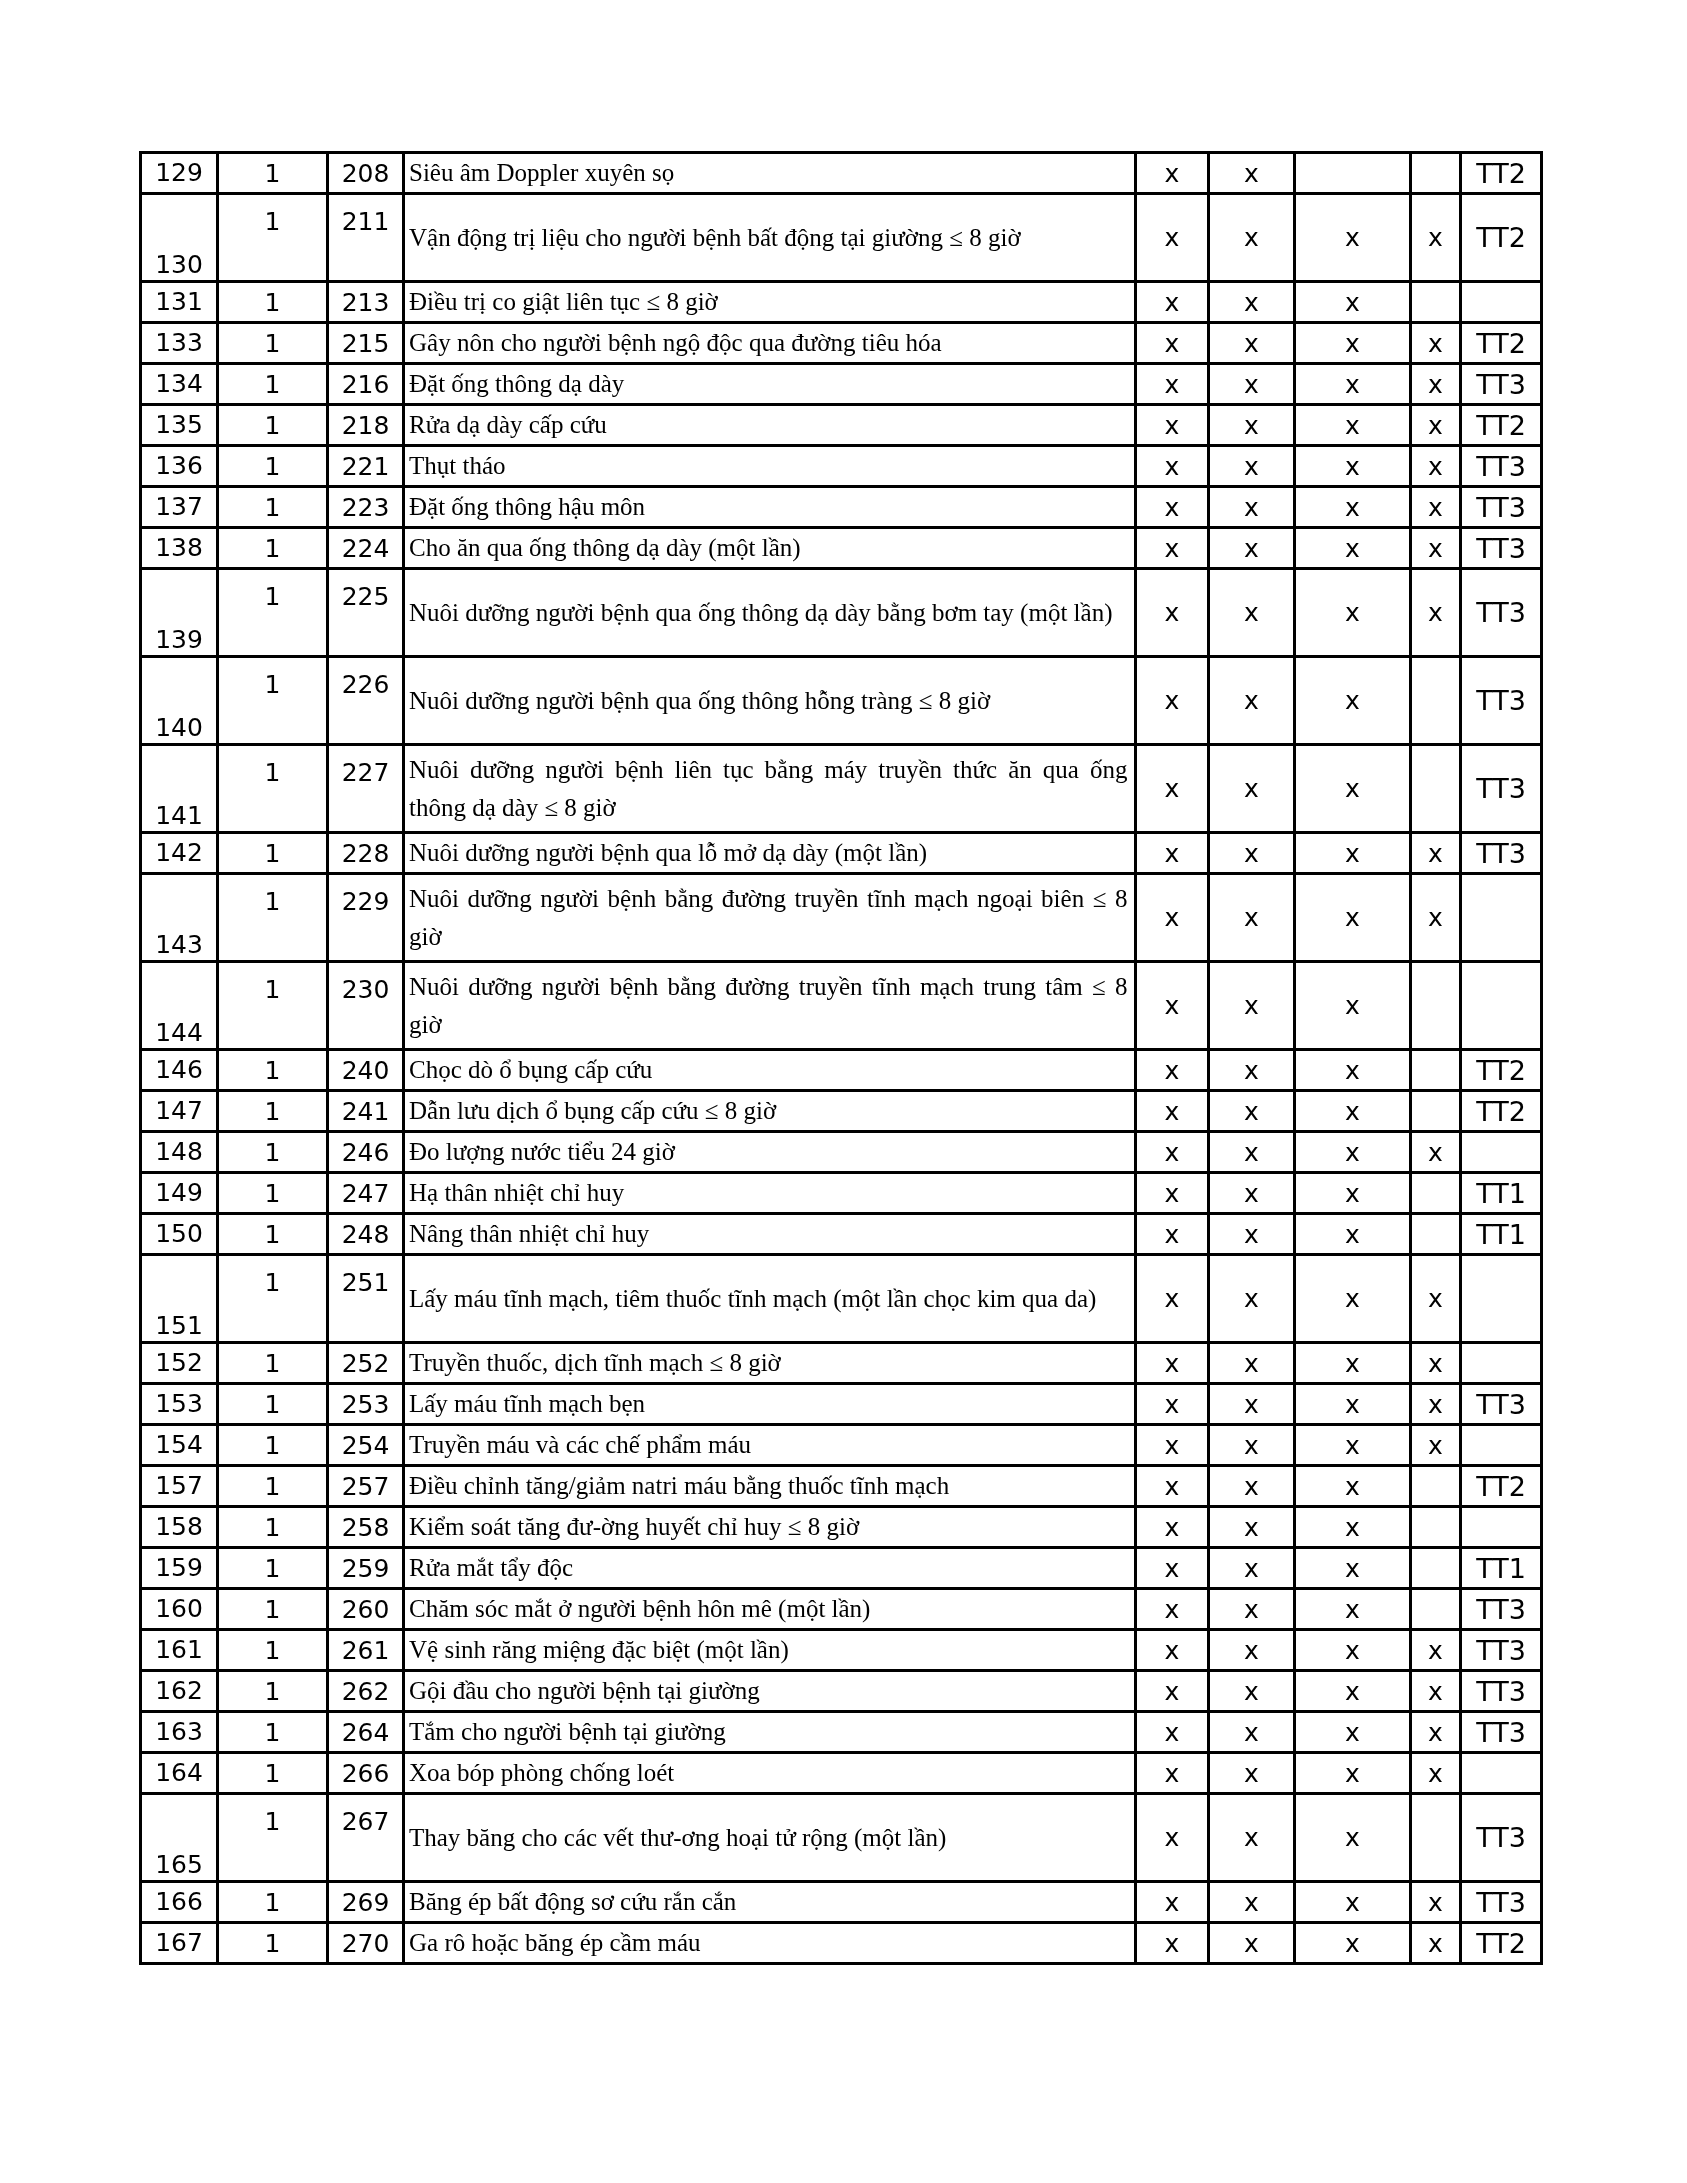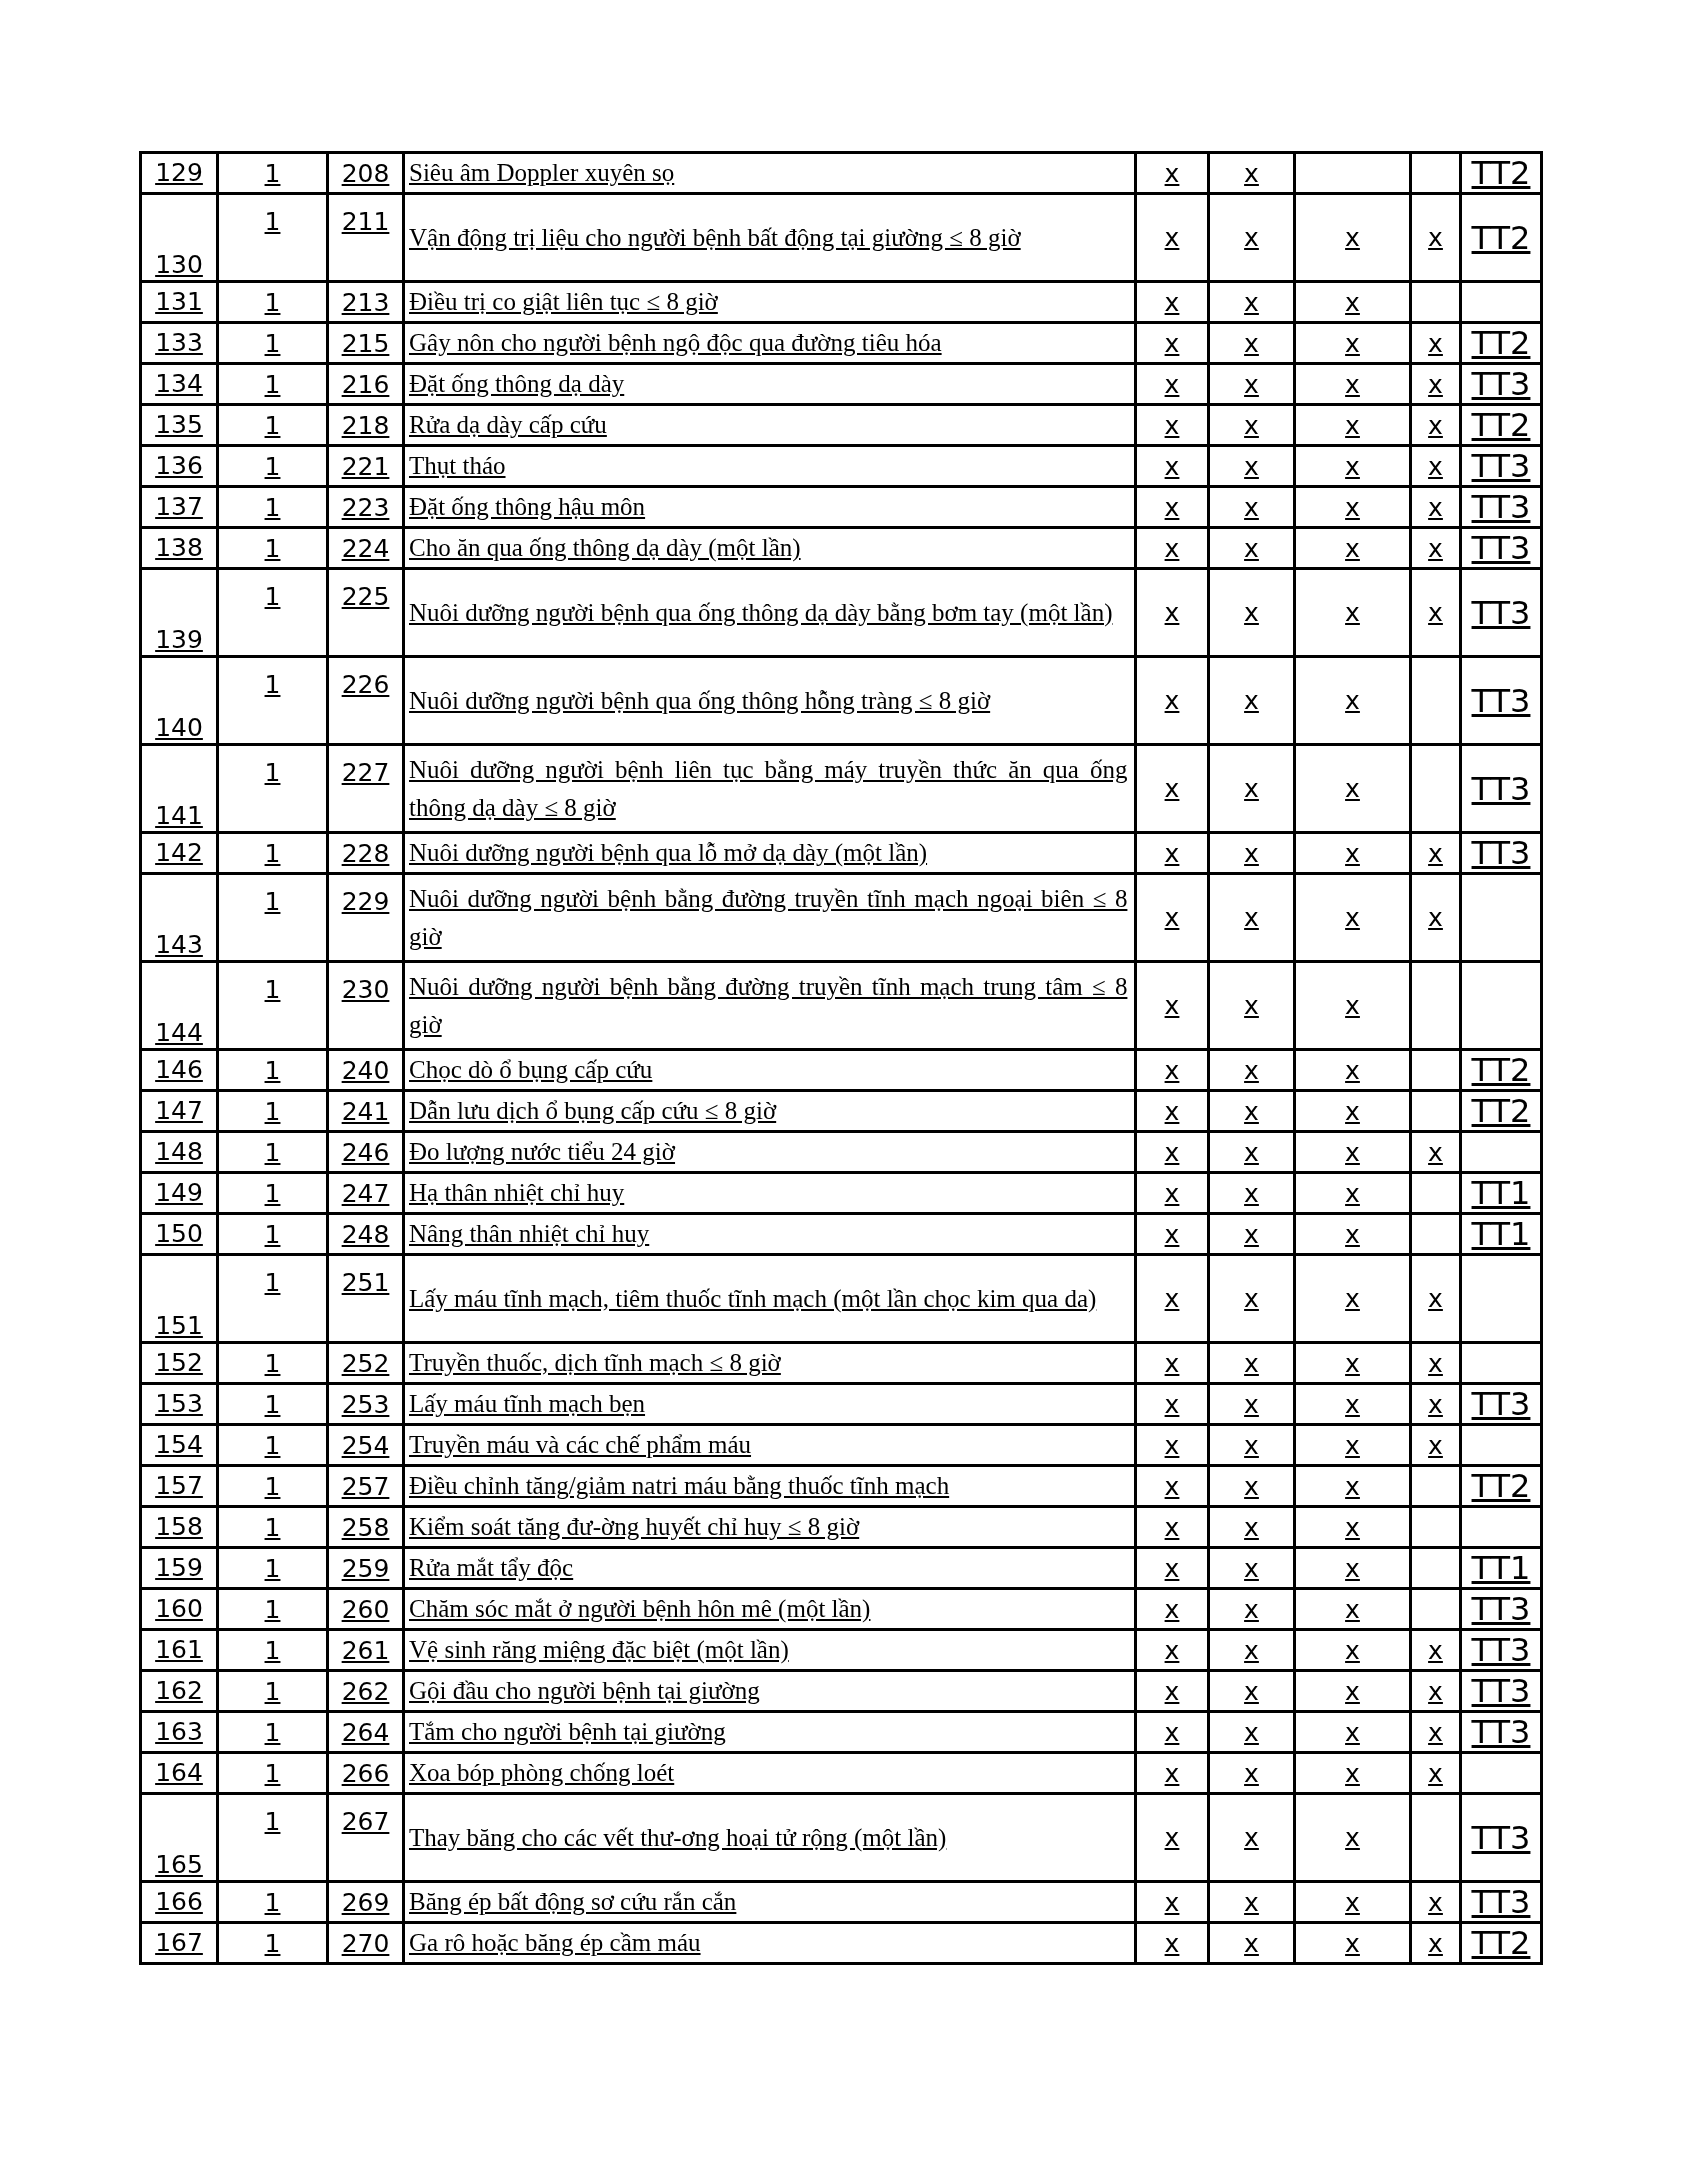--- a/index.html
+++ b/index.html
@@ -1,36 +1,36 @@
 <!DOCTYPE html>
 <html style="font-size:10.6px"><head>
 <meta charset="utf-8">
 <style>
   html, body { margin:0; padding:0; background:#ffffff; }
   body { width:1687px; height:2183px; position:relative; overflow:hidden; }
   .page { position:absolute; left:139px; top:151px; width:1401px; }
-  table { border-collapse:collapse; table-layout:fixed; width:1401px;text-decoration:underline; }
+  table { border-collapse:collapse; table-layout:fixed; width:1401px; }
   td { border:3.3px solid #000; padding:0; color:#000; height:34px; }
   tr.tall td { height:73px; }
   col.c-stt { width:77px; }
   col.c-ch { width:110px; }
   col.c-code { width:76px; }
   col.c-desc { width:732px; }
   col.c-x1 { width:73px; }
   col.c-x2 { width:86px; }
   col.c-x3 { width:116px; }
   col.c-x4 { width:50px; }
   col.c-tt { width:81px; }
   .num { font-family:"DejaVu Sans", sans-serif; font-size:25px; text-align:center; }
   .stt { vertical-align:bottom; padding-bottom:1.3px; }
   .ch, .code { vertical-align:middle; }
   tr.tall .ch, tr.tall .code { vertical-align:top; padding-top:12px; }
   .desc { font-family:"Liberation Serif", serif; font-size:25px; line-height:38px; padding-left:4px; padding-right:6.6px; text-align:justify; vertical-align:middle; }
   .mark { font-family:"DejaVu Sans", sans-serif; font-size:25px; text-align:center; vertical-align:middle; }
-  .tt { font-family:"DejaVu Sans", sans-serif; font-size:32px; text-align:center; vertical-align:middle; }
+  .tt { font-family:"DejaVu Sans", sans-serif; font-size:27px; text-align:center; vertical-align:middle; }
   tr.single .stt { vertical-align:middle; }
 </style>
 </head>
 <body>
 
 <div class="page">
   <table>
     <colgroup>
       <col class="c-stt">
         <col class="c-ch">

